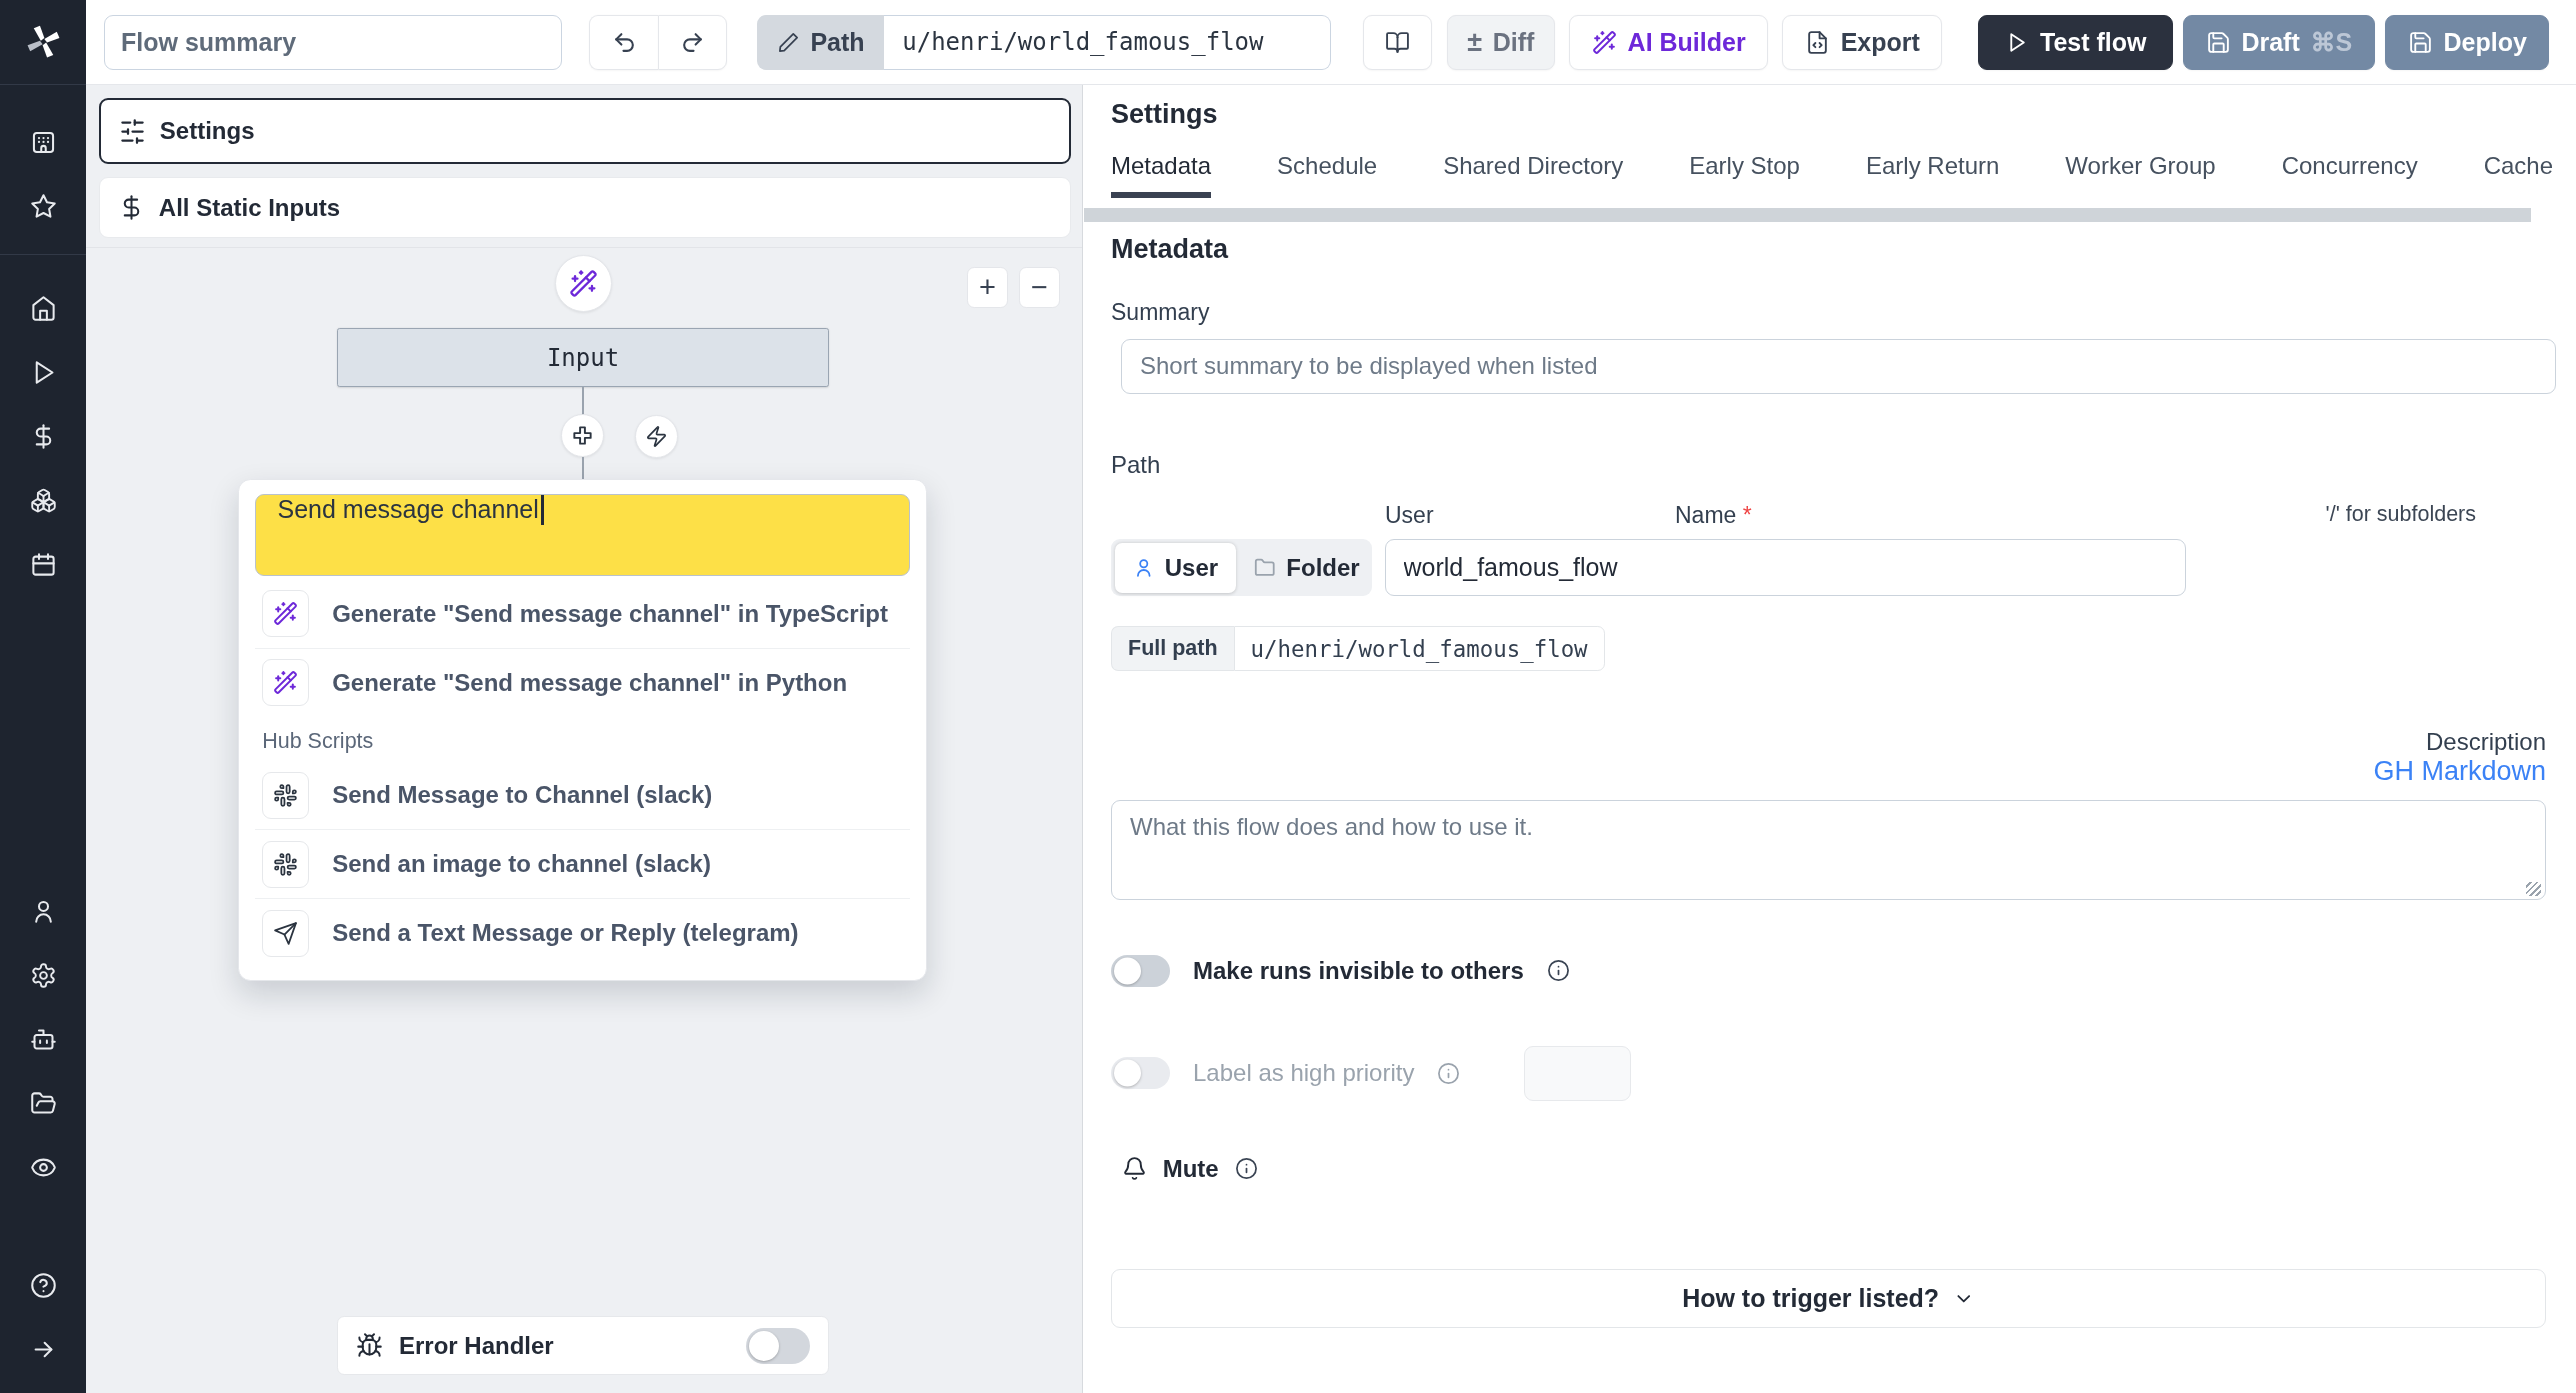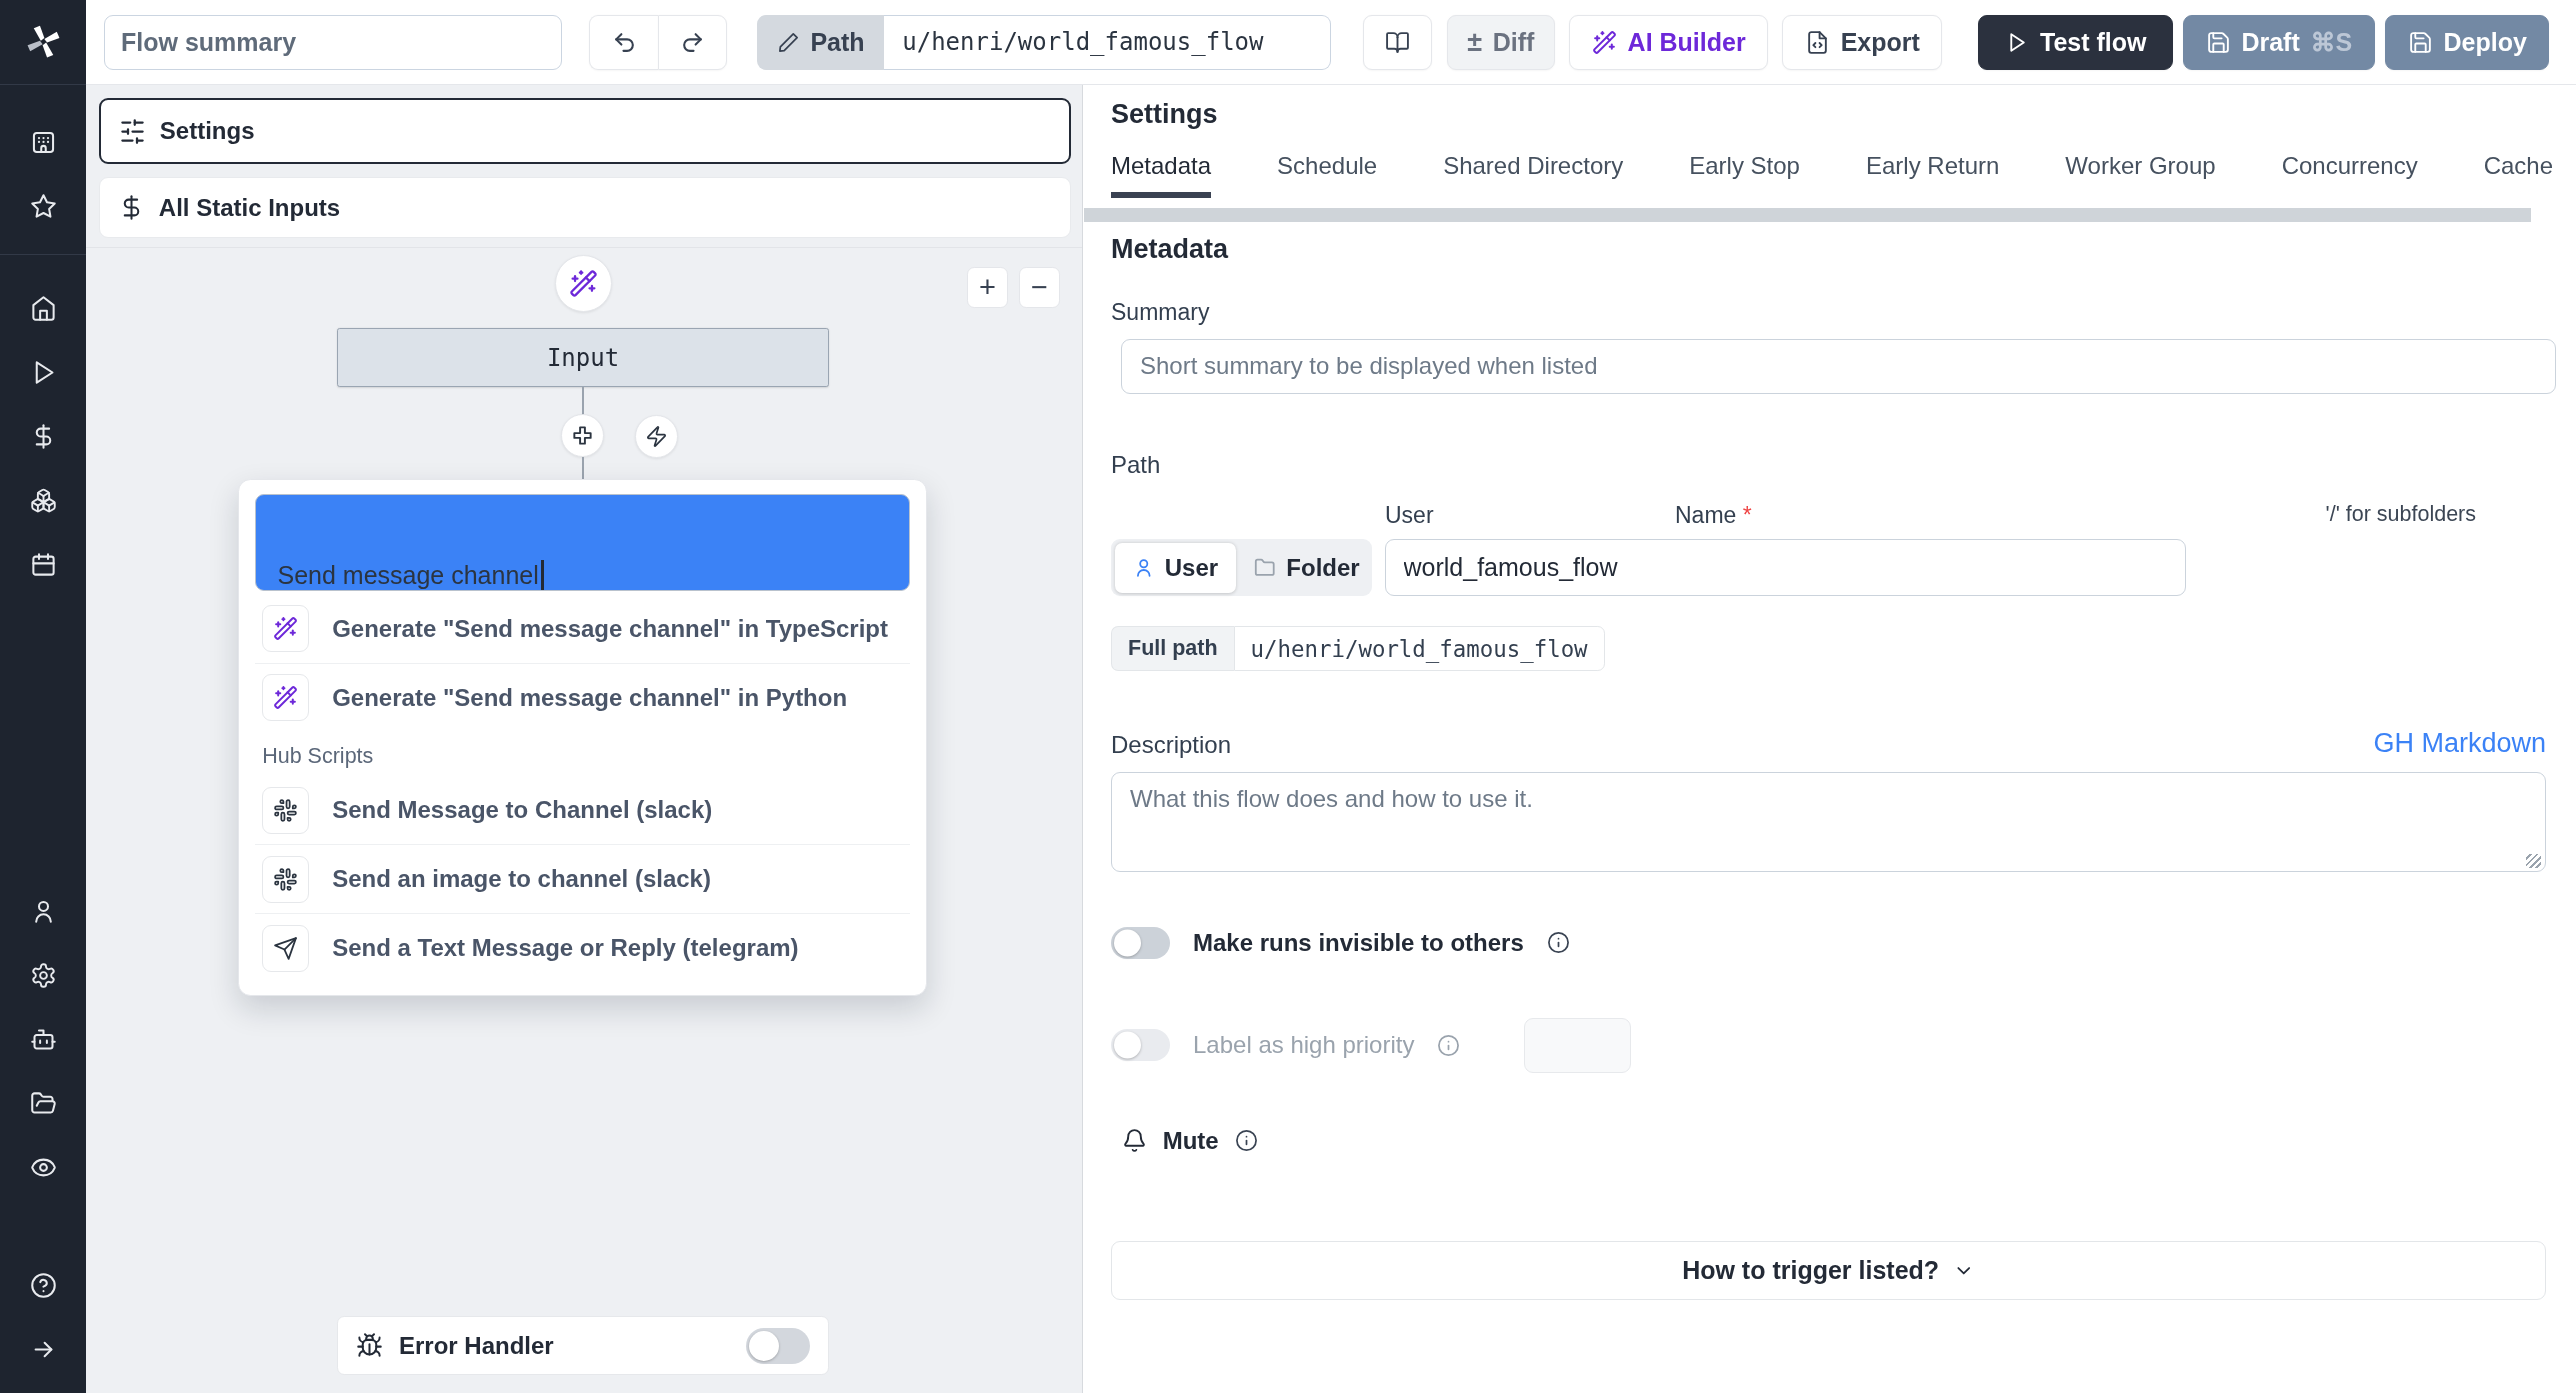--- a/index.html
+++ b/index.html
@@ -69,22 +69,22 @@
     font-size:24px; color:#232a36; box-shadow:0 0.9px 1.8px rgba(0,0,0,.12); cursor:pointer; }
   .vline { position:absolute; left:496px; width:1.8px; background:#9aa3ae; }
   .node-plus { left:475px; top:329px; width:43px; height:43px; color:#2b3440; }
   .node-plus svg { width:23px; height:23px; }
   .node-bolt { left:549px; top:330px; width:43px; height:43px; color:#2b3440; }
   .node-bolt svg { width:23px; height:23px; }
 
   .dropdown { position:absolute; left:152px; top:394px; width:689px; background:#fff;
     border:0.9px solid #e5e7eb; border-radius:12.5px; box-shadow:0 12.5px 30px rgba(15,23,42,.16);
     padding:14.3px 16px 12.5px 16px; z-index:15; }
-  .search-box { height:97px; border:1.8px solid #b9c2cd; border-radius:9px; display:flex;
-    align-items:flex-end; padding:0 21.5px; font-size:25px; color:#2b3440; margin-bottom:3.6px; background:#3b82f6; }
+  .search-box { height:82px; border:1.8px solid #b9c2cd; border-radius:9px; display:flex;
+    align-items:flex-start; padding:0 21.5px; font-size:25px; color:#2b3440; margin-bottom:3.6px; background:#fde047; }
   .caret { display:inline-block; width:2.2px; height:30px; background:#232a36; margin-left:2.7px; }
   .dd-row { height:68px; display:flex; align-items:center; gap:23px; padding-left:7.2px; cursor:pointer; }
   .dd-icn { width:47px; height:47px; border:1.3px solid #e6e8eb; border-radius:9px; flex:none;
     display:flex; align-items:center; justify-content:center; color:#2b3440; }
   .dd-icn svg { width:25px; height:25px; }
   .dd-icn.purple { color:#6d28d9; }
   .dd-label { font-size:24px; font-weight:600; color:#4a5568; white-space:nowrap; }
   .dd-div { height:0.9px; background:#eef0f2; }
   .dd-section { font-size:21.5px; color:#5b6779; margin:12.5px 0 7.2px 7.2px; }
 
@@ -140,21 +140,21 @@
   .seg.user svg { color:#3b82f6; }
   .seg.folder svg { color:#9aa3ad; }
   .ctl-input { margin-top:10.7px; height:57px; border:1.3px solid #cbd3dc; border-radius:9px;
     padding:0 18px; font-size:25px; color:#232a36; width:100%; outline:none;
     font-family:"Liberation Sans",sans-serif; }
   .fullpath { margin-top:30px; display:inline-flex; height:45px; }
   .fp-chip { display:flex; align-items:center; background:#f1f3f5; border:0.9px solid #e3e6e9;
     border-right:none; border-radius:7.2px 0 0 7.2px; padding:0 16px; font-size:21.5px; font-weight:700; color:#333f4f; }
   .fp-val { display:flex; align-items:center; border:0.9px solid #e3e6e9; border-radius:0 7.2px 7.2px 0;
     padding:0 16px; font-family:"DejaVu Sans Mono",monospace; font-size:22.4px; color:#333f4f; background:#fff; }
-  .desc-row { margin-top:57px; display:flex; justify-content:space-between; align-items:flex-end; }
+  .desc-row { margin-top:57px; display:flex; justify-content:space-between; align-items:flex-end;flex-direction:column; }
   .gh { font-size:27px; color:#3b82f6; }
   .textarea-wrap { position:relative; margin-top:12.5px; }
   textarea { width:100%; height:100px; border:1.3px solid #cbd3dc; border-radius:9px;
     padding:12.5px 18px; font-size:24px; color:#232a36; resize:none; outline:none;
     font-family:"Liberation Sans",sans-serif; }
   textarea::placeholder { color:#6e7a88; }
   .resize-grip { position:absolute; right:5.4px; bottom:7.2px; width:14.3px; height:14.3px;
     background:repeating-linear-gradient(135deg, transparent 0 2.7px, #9aa3ad 2.7px 4.5px); }
   .tgl-row { display:flex; align-items:center; gap:23px; }
   .hp-row { margin-top:59px; }

